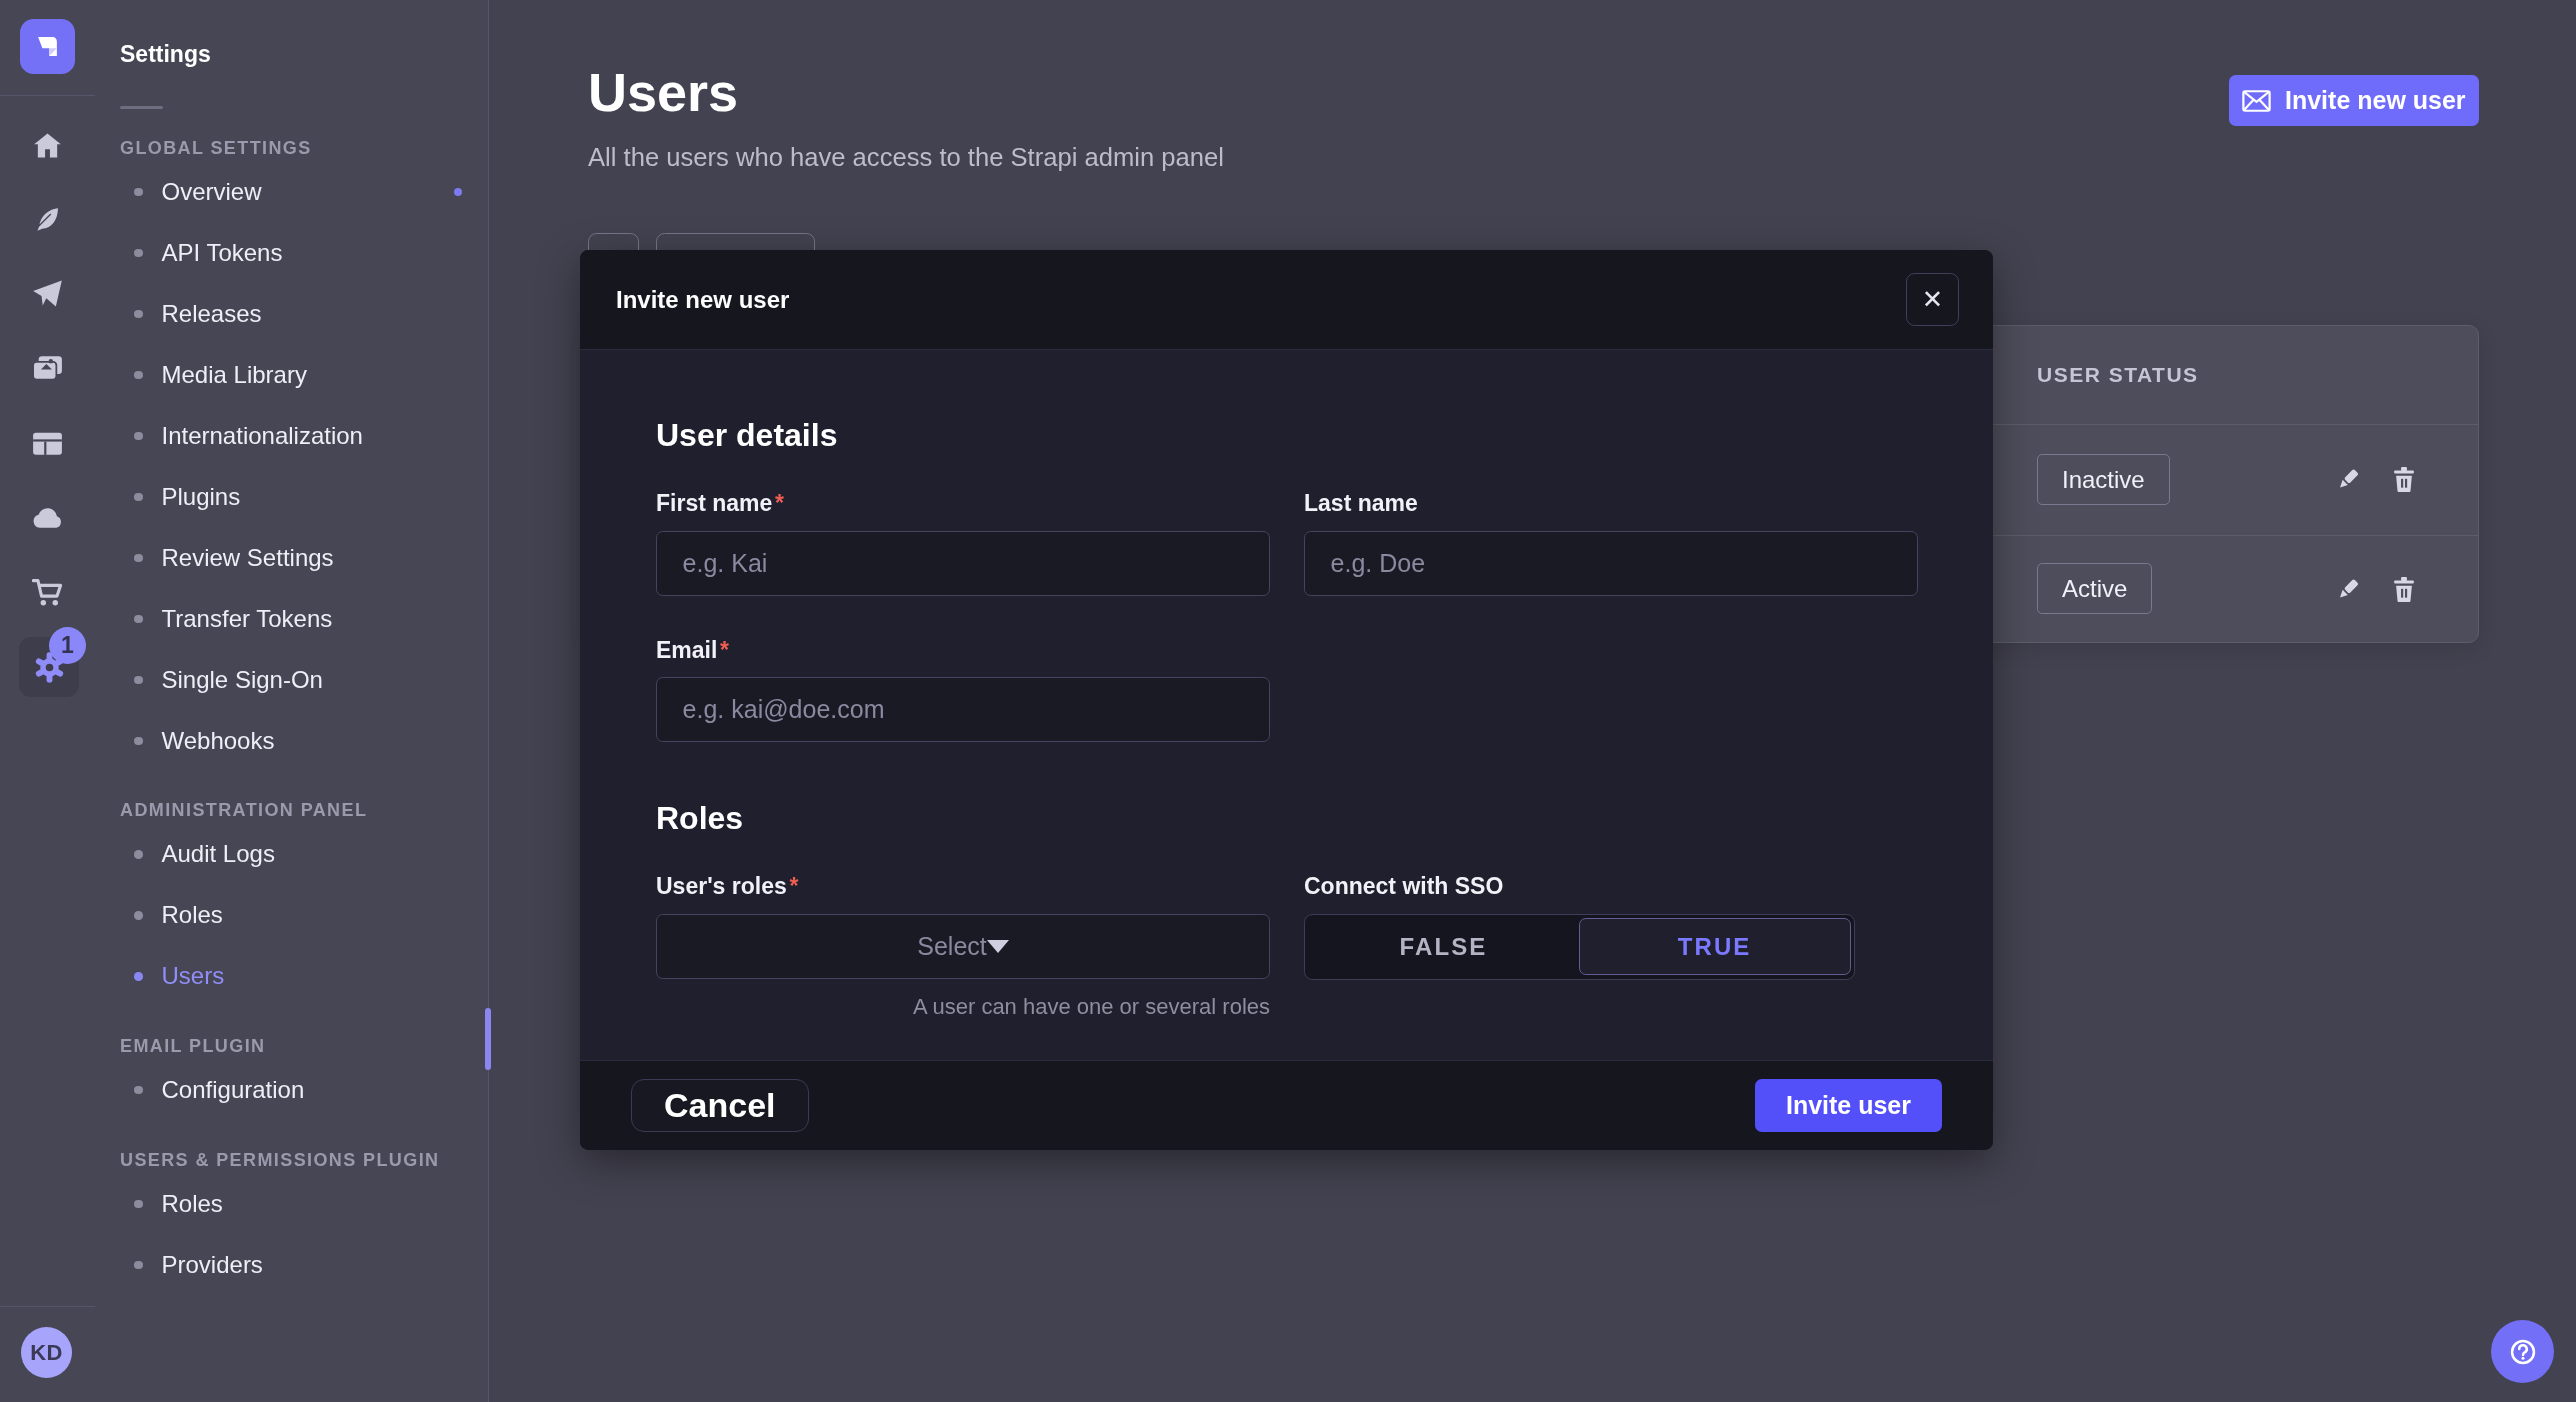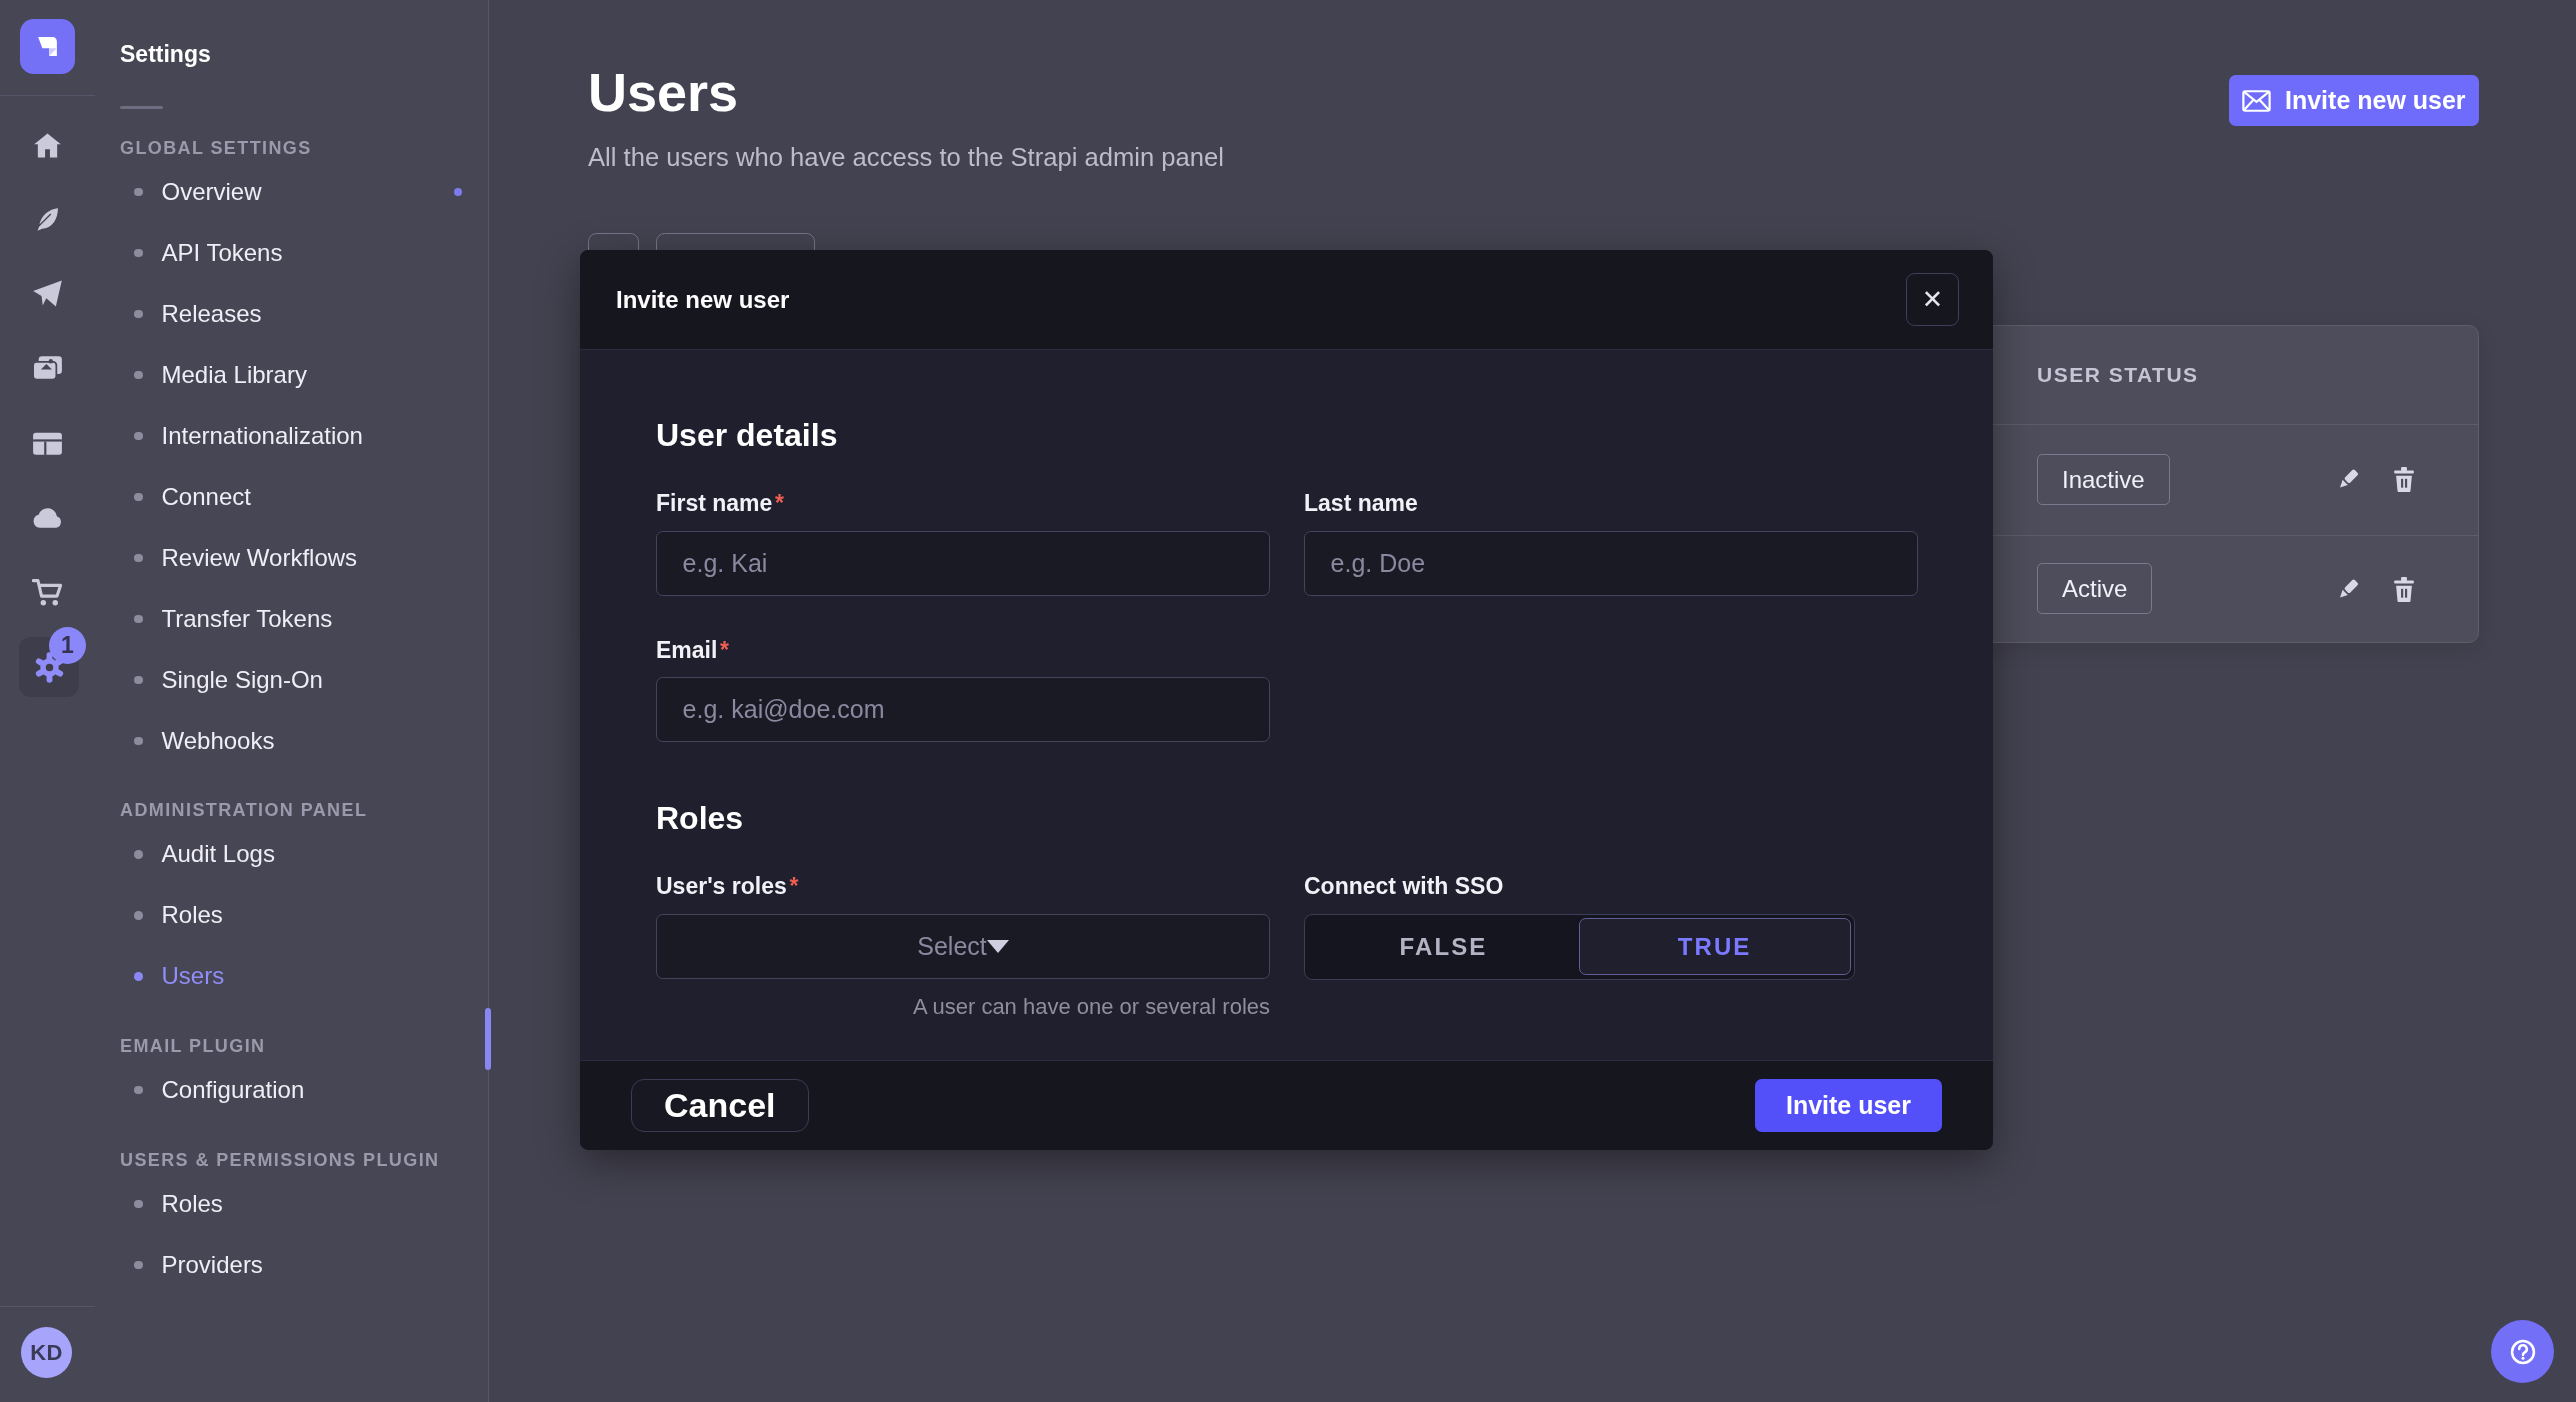--- a/index.html
+++ b/index.html
@@ -183,25 +183,25 @@
       <li class="nav-item">
           <span class="nav-bullet"></span>
           <span>Media Library</span>
         </li>
       <li class="nav-item">
           <span class="nav-bullet"></span>
           <span>Internationalization</span>
         </li>
       <li class="nav-item">
           <span class="nav-bullet"></span>
-          <span>Connect</span>
-        </li>
-      <li class="nav-item">
-          <span class="nav-bullet"></span>
-          <span>Review Workflows</span>
+          <span>Plugins</span>
+        </li>
+      <li class="nav-item">
+          <span class="nav-bullet"></span>
+          <span>Review Settings</span>
         </li>
       <li class="nav-item">
           <span class="nav-bullet"></span>
           <span>Transfer Tokens</span>
         </li>
       <li class="nav-item">
           <span class="nav-bullet"></span>
           <span>Single Sign-On</span>
         </li>
       <li class="nav-item">

